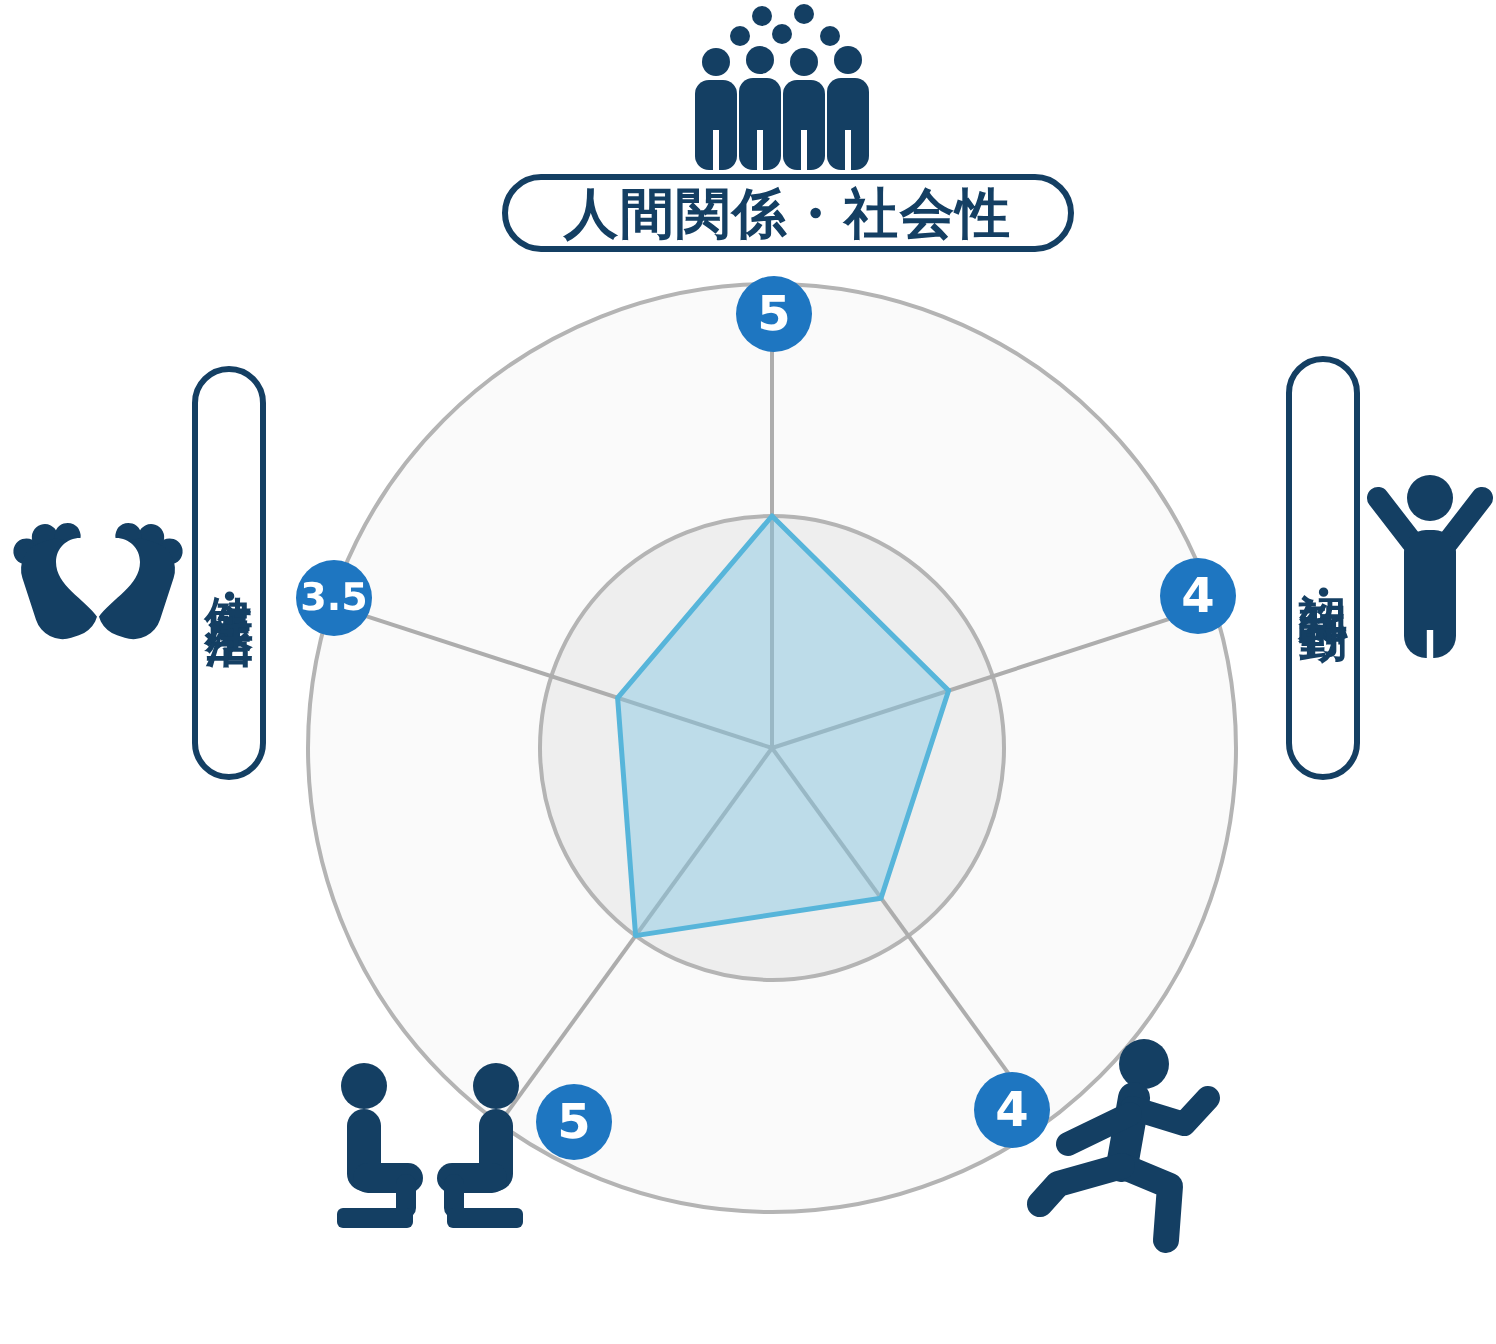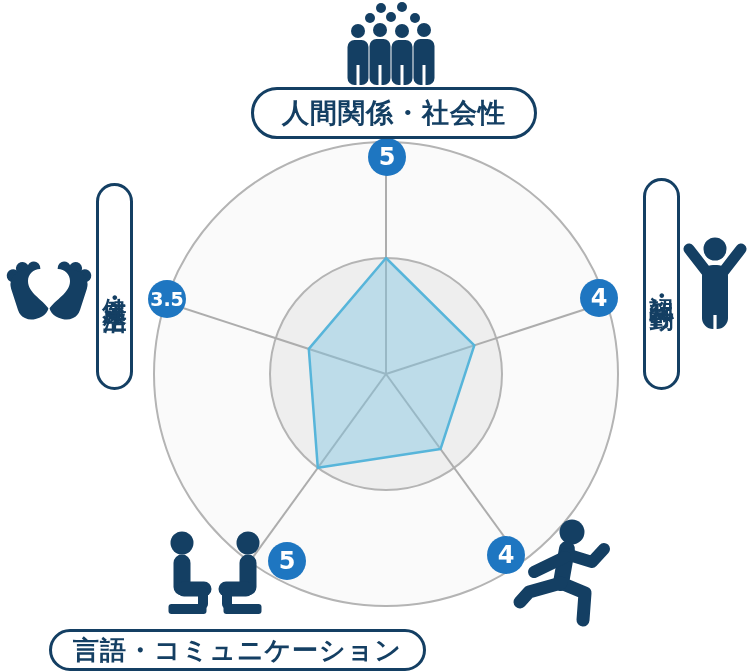--- a/index.html
+++ b/index.html
@@ -7,21 +7,21 @@
     position:relative;width:748px;height:672px;background:#fff;overflow:hidden;
     font-family:"DejaVu Sans","Liberation Sans",sans-serif;
   }
   #radar{position:absolute;left:0;top:0;z-index:1;}
   .pill{
     position:absolute;z-index:4;box-sizing:border-box;
     display:flex;align-items:center;justify-content:center;
     background:#fff;border:3px solid var(--navy);border-radius:999px;
     color:var(--navy);font-weight:bold;white-space:nowrap;
   }
-  .pill-top{left:251px;top:87px;width:286px;height:52px;font-size:27px;letter-spacing:1px;}
+  .pill-top{left:251px;top:87px;width:286px;height:39px;font-size:27px;letter-spacing:1px;}
   .pill-v{writing-mode:vertical-rl;text-orientation:upright;letter-spacing:3px;}
   .pill-right{left:643px;top:178px;width:37px;height:212px;font-size:24px;}
   .pill-left{left:96px;top:183px;width:37px;height:207px;font-size:24px;}
   .pill-bl{left:49px;top:629px;width:377px;height:42px;font-size:26px;letter-spacing:1px;}
   .pill-br{left:467px;top:628px;width:183px;height:40px;font-size:26px;letter-spacing:1px;}
   .badge{
     position:absolute;z-index:2;width:38px;height:38px;border-radius:50%;
     background:var(--badge-blue);color:#fff;font-weight:bold;font-size:24px;
     display:flex;align-items:center;justify-content:center;
   }
@@ -45,21 +45,20 @@
       <line x1="386" y1="374" x2="386" y2="142" stroke="var(--axis-stroke)" stroke-width="2"></line>
       <line x1="386" y1="374" x2="606.6451117804756" y2="302.3080573050122" stroke="var(--axis-stroke)" stroke-width="2"></line>
       <line x1="386" y1="374" x2="522.3661785318537" y2="561.6919426949878" stroke="var(--axis-stroke)" stroke-width="2"></line>
       <line x1="386" y1="374" x2="249.63382146814627" y2="561.6919426949878" stroke="var(--axis-stroke)" stroke-width="2"></line>
       <line x1="386" y1="374" x2="165.35488821952438" y2="302.3080573050122" stroke="var(--axis-stroke)" stroke-width="2"></line>
       <polygon points="386.0,258.0 474.3,345.3 440.5,449.1 317.8,467.8 308.8,348.9" fill="var(--polygon-fill)" stroke="var(--polygon-stroke)" stroke-width="2.5" stroke-linejoin="round"></polygon>
     </svg>
 
   <div class="pill pill-top">人間関係・社会性</div>
   <div class="pill pill-v pill-right">認知・行動</div>
-  <div class="pill pill-bl">言語・コミュニケーション</div>
   <div class="pill pill-v pill-left">健康・生活</div>
 
   <div class="badge" style="left: 368px; top: 138px;">
     <span>5</span>
   </div>
   <div class="badge" style="left: 580px; top: 279px;">
     <span>4</span>
   </div>
   <div class="badge" style="left: 487px; top: 536px;">
     <span>4</span>

